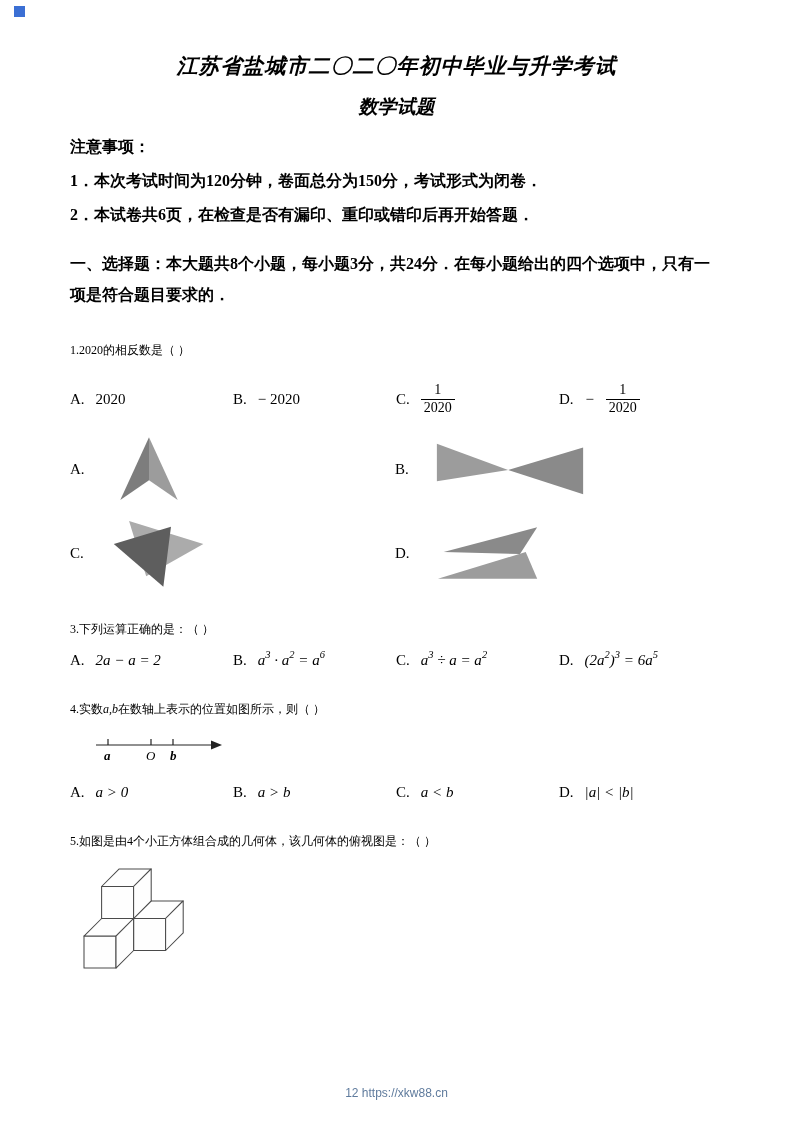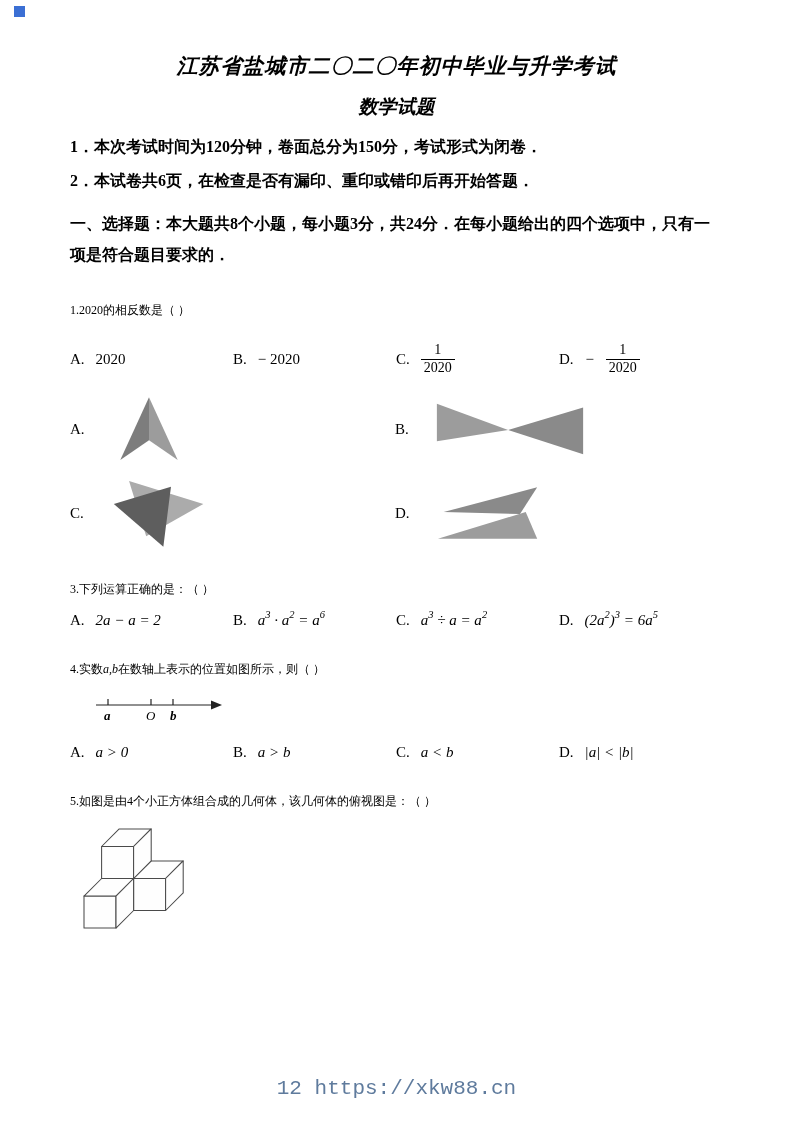--- a/index.html
+++ b/index.html
@@ -7,21 +7,21 @@
   body {
     width:793px; height:1122px; position:relative; overflow:hidden;
     font-family:"Liberation Serif","DejaVu Serif",serif; color:#000;
   }
   .corner-marker { position:absolute; top:6px; left:14px; width:11px; height:11px; background:#3b6fd4; }
   .page { padding:52px 70px 0 70px; }
   .title { font-size:21px; font-weight:700; text-align:center; letter-spacing:1px;font-style:italic; }
   .subtitle { font-size:19px; font-weight:700; text-align:center; margin-top:14px;font-style:italic; }
   .notices { margin-top:10px; }
   .notices p { font-size:16px; font-weight:700; line-height:34px; }
-  .section-heading { font-size:16px; font-weight:700; line-height:31px; margin-top:10px; }
+  .section-heading { font-size:16px; font-weight:700; line-height:31px; margin-top:16px; }
   .stem { font-size:12px; margin-top:32px; }
   .stem .m-inline { font-style:italic;font-family:Liberation Serif, serif; }
   .opts { display:grid; grid-template-columns:163px 163px 163px auto; align-items:center; font-size:15px; }
   .opts-q1 { margin-top:18px; min-height:44px; }
   .opts-q3 { margin-top:14px; }
   .opts-q4 { margin-top:16px; }
   .opt { display:inline-flex; align-items:center; gap:11px; white-space:nowrap; }
   .m { font-style:italic; }
   .m sup { font-size:10.5px; font-style:italic; position:relative; top:-1px; vertical-align:super; line-height:0; }
   .frac { display:inline-flex; flex-direction:column; text-align:center; font-size:14px; line-height:1.15; vertical-align:middle; }
@@ -32,34 +32,35 @@
   .figcell svg { display:block; }
   .axis-wrap { margin:14px 0 0 24px; }
   .axis text { font-family:"Liberation Serif","DejaVu Serif",serif; font-size:13px; font-style:italic; }
   .axis text.bold { font-weight:700; }
   .axis line { stroke:#222; stroke-width:1.2; }
   .cube-wrap { margin:14px 0 0 6px; }
   .cube polygon { fill:#fefefe; stroke:#4a4a4a; stroke-width:1.3; stroke-linejoin:round; }
   .shape polygon { stroke:none; }
   .footer {
     position:absolute; left:0; right:0; bottom:22px; text-align:center;
-    font-size:21px; color:#5f7b9d; font-family:Liberation Mono, monospace;
+    font-size:12px; color:#5f7b9d; font-family:Liberation Sans, sans-serif;
   }
 </style>
 </head>
 <body>
 
 <div class="corner-marker"></div>
 
 <div class="page">
 
   <div class="title">江苏省盐城市二〇二〇年初中毕业与升学考试</div>
   <div class="subtitle">数学试题</div>
 
   <div class="notices">
+    <p>注意事项：</p>
     <p>1．本次考试时间为120分钟，卷面总分为150分，考试形式为闭卷．</p>
     <p>2．本试卷共6页，在检查是否有漏印、重印或错印后再开始答题．</p>
   </div>
 
   <p class="section-heading">一、选择题：本大题共8个小题，每小题3分，共24分．在每小题给出的四个选项中，只有一项是符合题目要求的．</p>
 
   <p class="stem">1.2020的相反数是（    ）</p>
   <div class="opts opts-q1">
     <span class="opt">
       <span>A.</span>

